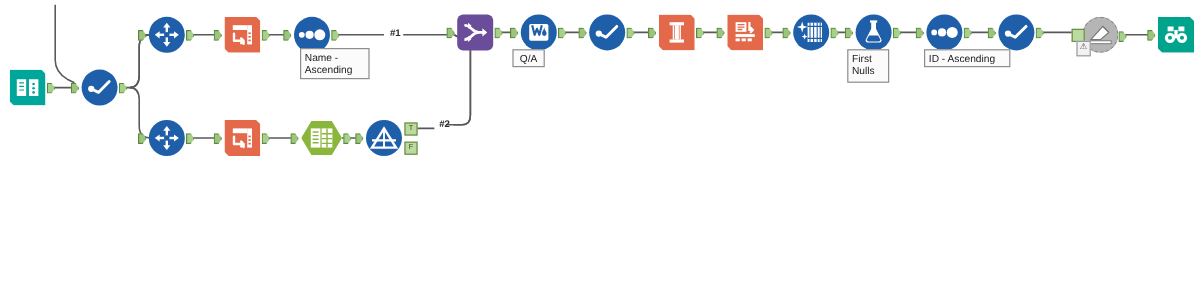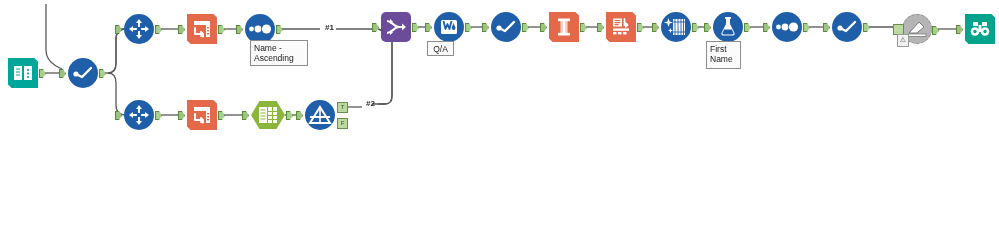--- a/index.html
+++ b/index.html
@@ -327,33 +327,34 @@
       <svg width="20" height="22" viewBox="0 0 20 22">
         <path d="M8 2 L12 2 L12 8 L16.5 17 A1.8 1.8 0 0 1 15 19.5 L5 19.5 A1.8 1.8 0 0 1 3.5 17 L8 8 Z" fill="#fff"></path>
         <path d="M6.2 13.5 L13.8 13.5 L15.6 17 A1.4 1.4 0 0 1 14.4 18.6 L5.6 18.6 A1.4 1.4 0 0 1 4.4 17 Z" fill="#1f5faa"></path>
         <rect x="7" y="1" width="6" height="1.8" fill="#fff"></rect>
       </svg>
     </div>
     <div class="nub in"></div>
     <div class="nub out"></div>
   </div>
   <div class="anno" style="left:706px;top:41px;width:35px;height:28px;">First
-Name</div>
+Nulls</div>
 
   <div class="node circle" style="left:772px;top:12px;">
     <div class="glyph" style="background:#1f5faa;">
       <svg width="24" height="14" viewBox="0 0 24 14">
         <circle cx="3.5" cy="7" r="2.4" fill="#fff"></circle>
         <circle cx="10" cy="7" r="3.4" fill="#fff"></circle>
         <circle cx="18.5" cy="7" r="4.6" fill="#fff"></circle>
       </svg>
     </div>
     <div class="nub in"></div>
     <div class="nub out"></div>
   </div>
+  <div class="anno" style="left:770px;top:41px;width:72px;height:15px;">ID - Ascending</div>
 
   <div class="node circle" style="left:832px;top:12px;">
     <div class="glyph" style="background:#1f5faa;">
       <svg width="22" height="16" viewBox="0 0 22 16">
         <circle cx="4" cy="9" r="2.6" fill="#fff"></circle>
         <path d="M4 9 L10 12 L19 3" stroke="#fff" stroke-width="2.4" fill="none" stroke-linecap="round" stroke-linejoin="round"></path>
       </svg>
     </div>
     <div class="nub in"></div>
     <div class="nub out"></div>

